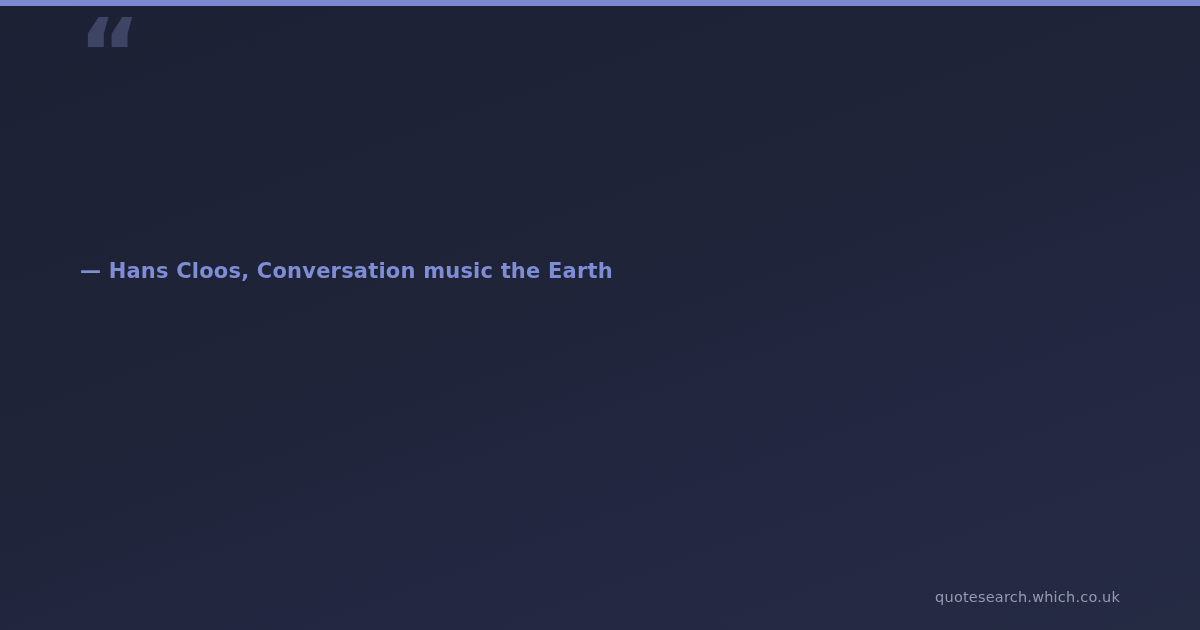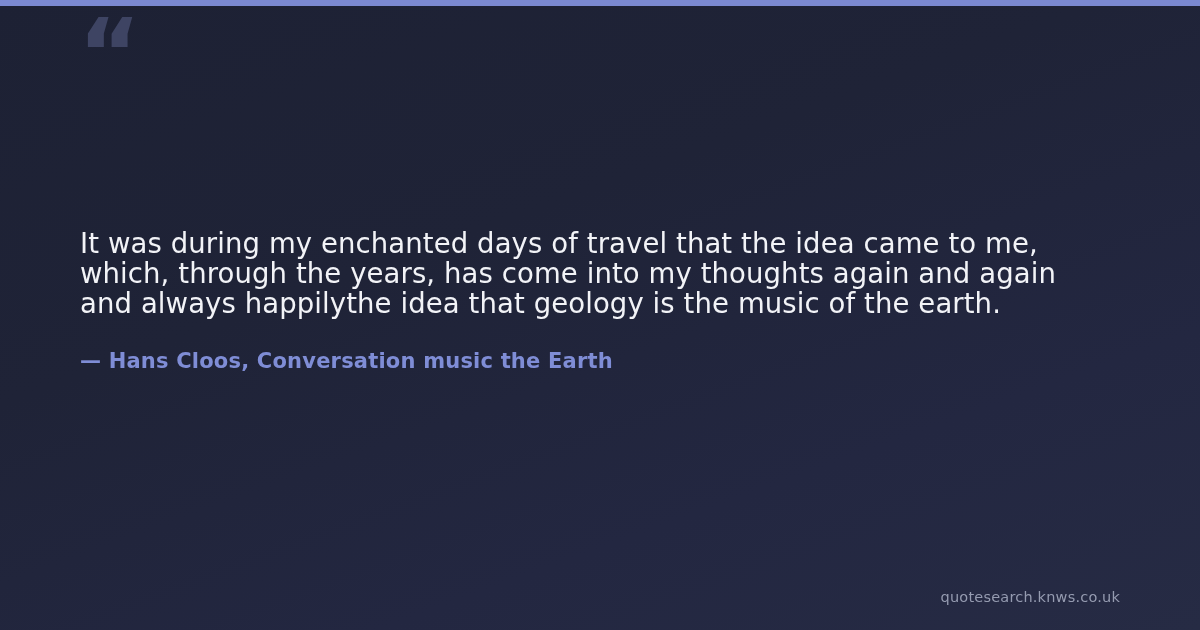--- a/index.html
+++ b/index.html
@@ -93,24 +93,23 @@
 </head>
 <body>
 
 <div id="quote-card">
 
   <div id="accent-bar"></div>
 
   <div id="quote-mark">“</div>
 
   <div id="content">
-    <div id="quote-text">It was during my enchanted days of travel that the idea came to me, which, through the years, has come into my thoughts again and again and always happilythe idea that geology is the music of the earth.</div>
 
     <div id="attribution">
       <span>— Hans Cloos, Conversation music the Earth</span>
     </div>
   </div>
 
   <div id="footer">
-    <div id="source-url">quotesearch.knws.co.uk</div>
+    <div id="source-url">quotesearch.which.co.uk</div>
   </div>
 
 </div>
 
 </body></html>

